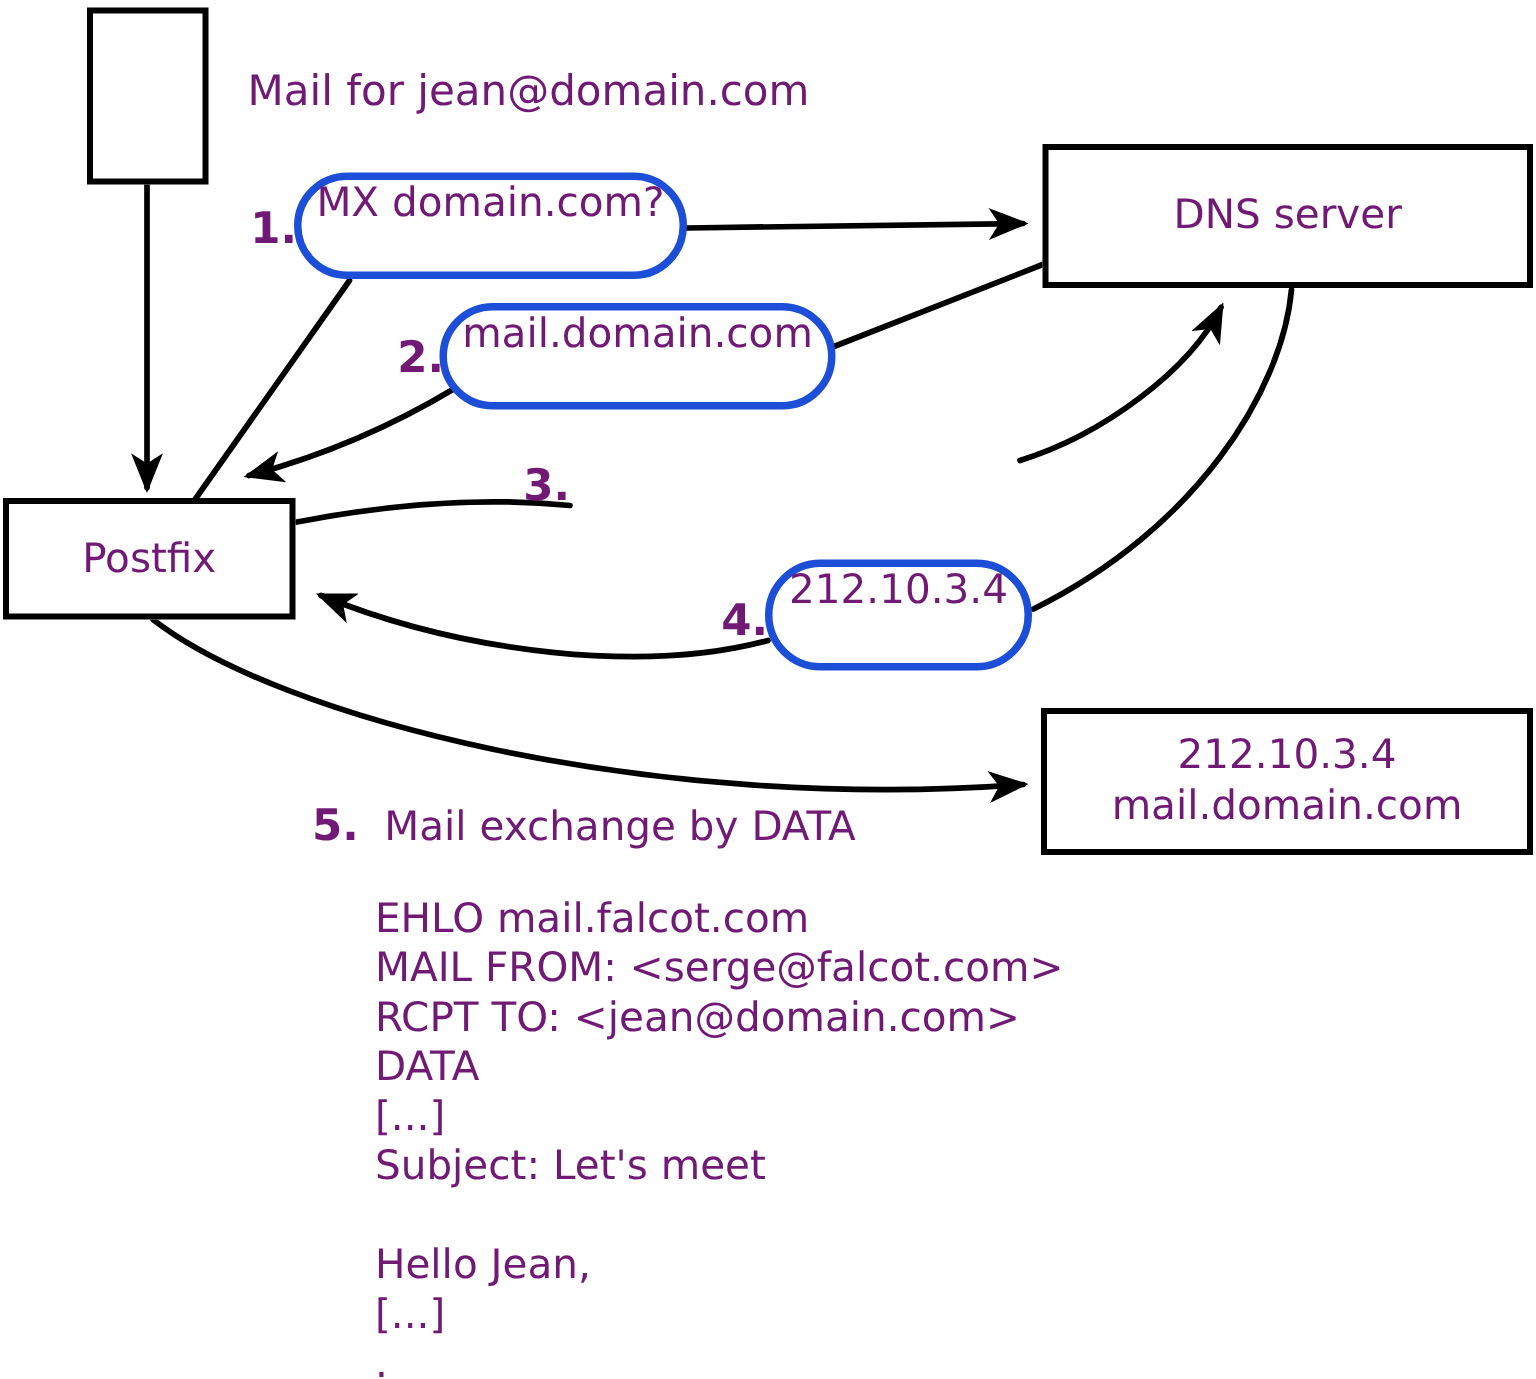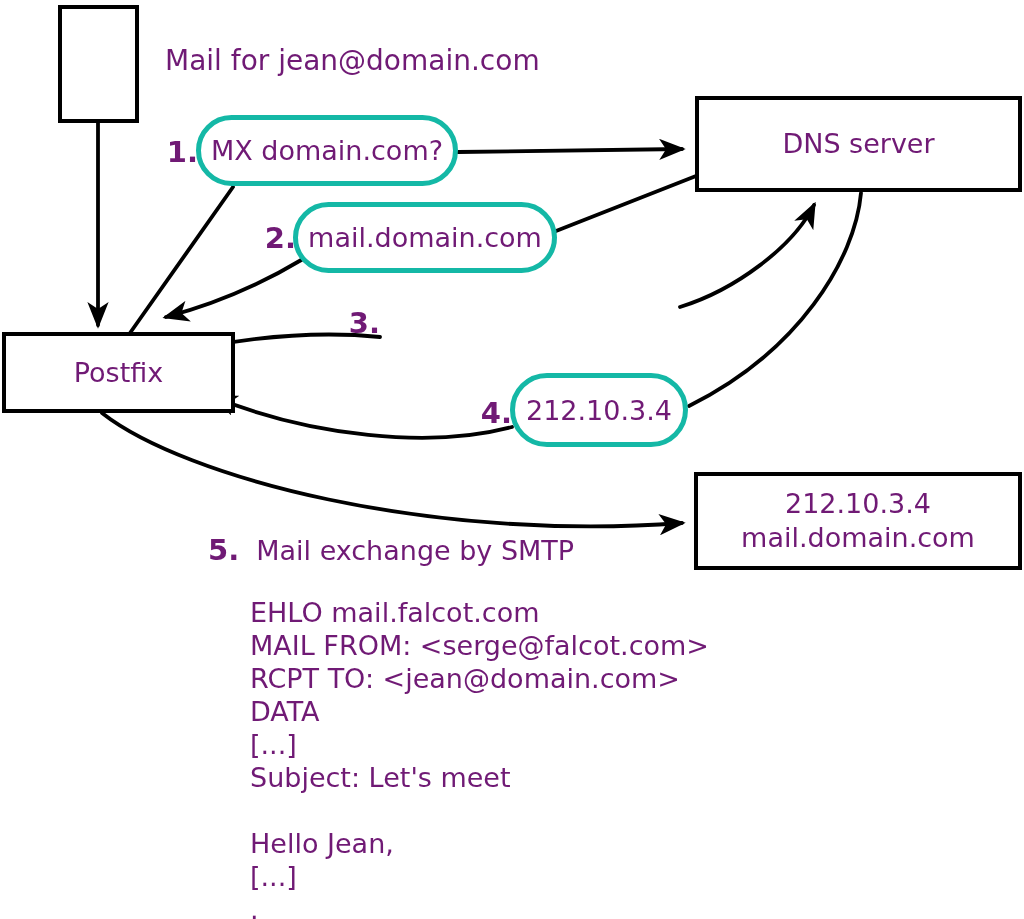--- a/index.html
+++ b/index.html
@@ -26,25 +26,24 @@
     display: flex;
     flex-direction: column;
     align-items: center;
     justify-content: center;
     font-size: 27px;
     line-height: 34px;
     text-align: center;
   }
   .pill {
     position: absolute;
-    border: 5px solid #14b8a6;
+    border: 5px solid #1d4ed8;
     background: #ffffff;
     border-radius: 37px;
     display: flex;
-    align-items: center;
     justify-content: center;
     font-size: 27px;
     white-space: nowrap;
   }
   .stepnum {
     position: absolute;
     font-size: 29px;
     font-weight: bold;
     text-align: right;
     width: 46px;
@@ -96,21 +95,21 @@
       <path d="M 861 193 C 855 260 798 352 689 406"></path>
       <path d="M 512 427 C 430 449 310 436 214 397" marker-end="url(#arrow)"></path>
       <path d="M 102 413 C 185 478 430 542 682 523" marker-end="url(#arrow)"></path>
     </g>
   </svg>
 
   <div class="node" style="left:58px; top:5px; width:81px; height:118px;"></div>
 
   <div class="floating-label" style="left:165px; top:44px;">Mail for jean@domain.com</div>
 
-  <div class="node" style="left:2px; top:332px; width:233px; height:81px;">
+  <div class="node" style="left:2px; top:332px; width:195px; height:81px;">
     <span>Postfix</span>
   </div>
 
   <div class="node" style="left:695px; top:96px; width:327px; height:96px;">
     <span>DNS server</span>
   </div>
 
   <div class="node" style="left:694px; top:472px; width:328px; height:98px;">
     <span>212.10.3.4</span>
     <span>mail.domain.com</span>
@@ -128,21 +127,21 @@
 
   <div class="stepnum" style="left:334px; top:306px;">3.</div>
 
   <div class="stepnum" style="left:466px; top:396px;">4.</div>
   <div class="pill" style="left:510px; top:373px; width:178px; height:74px;">
     <span>212.10.3.4</span>
   </div>
 
   <div id="step5-row">
     <span class="num">5.</span>
-    <span>Mail exchange by SMTP</span>
+    <span>Mail exchange by DATA</span>
   </div>
 
   <div id="smtp-session">EHLO mail.falcot.com
 MAIL FROM: &lt;serge@falcot.com&gt;
 RCPT TO: &lt;jean@domain.com&gt;
 DATA
 [...]
 Subject: Let's meet
 
 Hello Jean,

